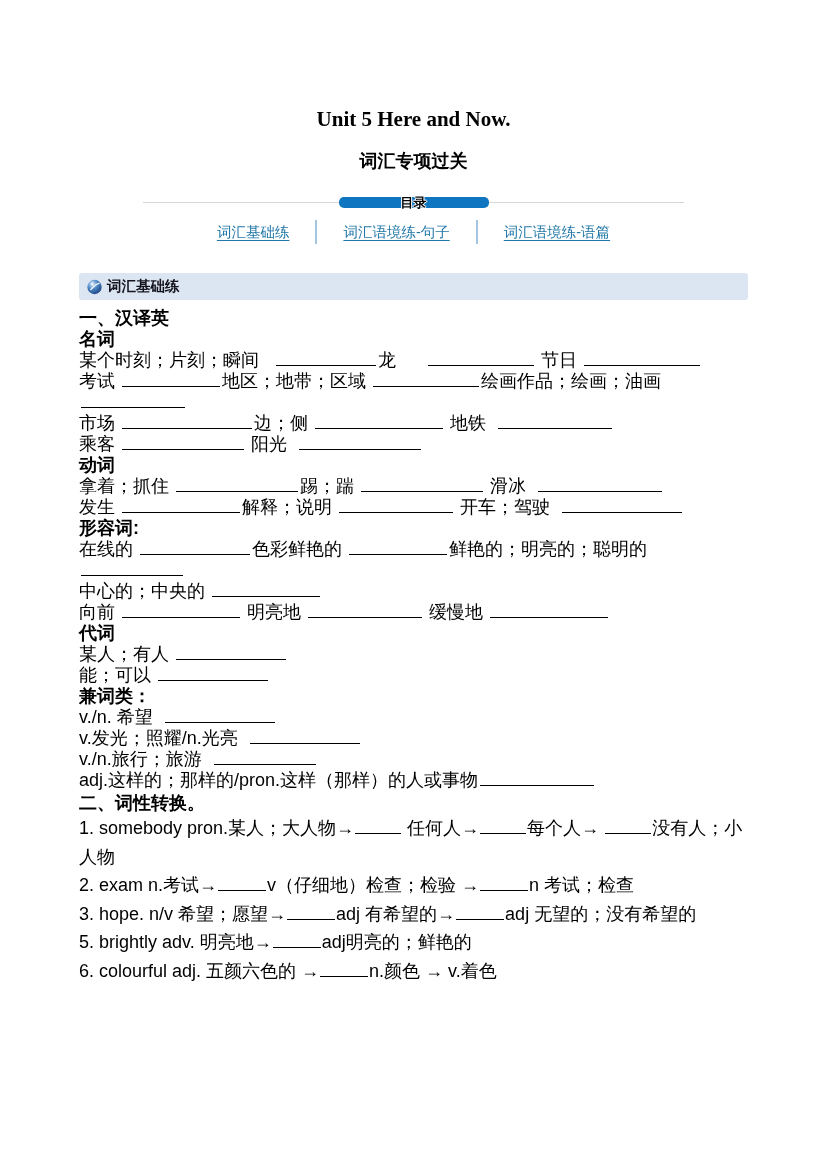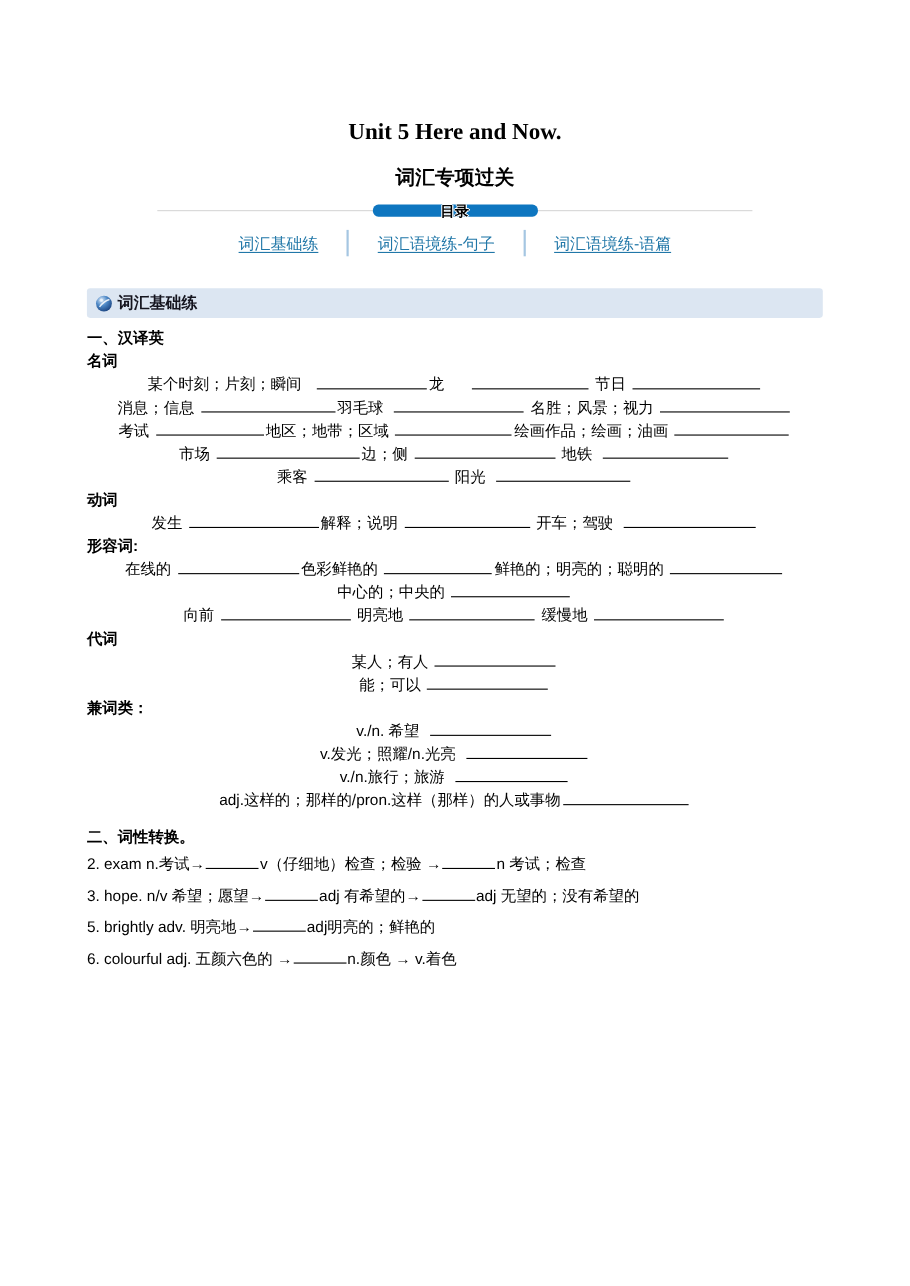--- a/index.html
+++ b/index.html
@@ -15,21 +15,21 @@
     padding-top:106px;margin:0;text-align:center;
     font-family:"Liberation Serif","DejaVu Serif",serif;
     font-size:21px;font-weight:bold;line-height:26px;color:#000;
   }
   .doc-subtitle{
     margin:18px 0 0 0;text-align:center;
     font-size:18px;font-weight:bold;line-height:22px;color:#000;
   }
 
   
-  .toc-wrap{position:relative;margin-top:12px;height:16px;}
+  .toc-wrap{position:relative;margin-top:23px;height:16px;}
   .toc-line{position:absolute;top:7px;left:64px;right:64px;height:1px;background:#d6d6d6;}
   .toc-bar{
     position:absolute;top:2px;left:50%;transform:translateX(-50%);
     width:150px;height:11px;border-radius:5px;background:#0e76c0;
   }
   .toc-label{
     position:absolute;top:0;left:50%;transform:translateX(-50%);
     font-size:13px;font-weight:bold;color:#000;line-height:16px;
     text-shadow:-1px 0 0 #fff,1px 0 0 #fff,0 -1px 0 #fff,0 1px 0 #fff;
     white-space:nowrap;
@@ -45,31 +45,31 @@
 
   
   .section-bar{
     margin-top:29px;height:27px;background:#dce6f2;border-radius:3px;
     display:flex;align-items:center;padding-left:7px;
   }
   .section-bar .icon{display:inline-flex;margin-right:4px;}
   .section-bar .label{font-size:14.5px;font-weight:bold;color:#14141e;}
 
   
-  .content{margin-top:8px;font-size:14px;}
+  .content{margin-top:8px;font-size:18px;}
   .h-bold{font-weight:bold;line-height:21px;white-space:pre-wrap;}
-  .vrow{line-height:21px;white-space:nowrap;text-align:center;}
+  .vrow{line-height:21px;white-space:nowrap;}
   .seg{white-space:pre-wrap;}
   .blank{
     display:inline-block;border-bottom:1px solid #000;height:12px;
     margin:0 2px;vertical-align:baseline;
   }
   .conv-row{line-height:28.5px;white-space:nowrap;}
   .conv-row .blank{margin:0 1px;}
-  .part2-title{margin-top:12px;}
+  .part2-title{margin-top:2px;}
 </style>
 </head>
 <body>
 
 <div class="page">
 
   <h1 class="doc-title">Unit 5 Here and Now.</h1>
   <h2 class="doc-subtitle">词汇专项过关</h2>
 
   <div class="toc-wrap">
@@ -102,41 +102,42 @@
       </svg>
     </span>
     <span class="label">词汇基础练</span>
   </div>
 
   <div class="content">
     <div class="h-bold">一、汉译英</div>
     <div>
         <div class="h-bold">名词</div>
         <div class="vrow"><span class="seg">某个时刻；片刻；瞬间   </span><span class="blank" style="width: 100px;"></span><span class="seg">龙      </span><span class="blank" style="width: 106px;"></span><span class="seg"> 节日 </span><span class="blank" style="width: 116px;"></span></div>
-        <div class="vrow"><span class="seg">消息；信息 </span><span class="blank" style="width: 122px;"></span><span class="seg">羽毛球  </span><span class="blank" style="width: 118px;"></span><span class="seg"> 名胜；风景；视力 </span><span class="blank" style="width: 118px;"></span></div>
         <div class="vrow"><span class="seg">考试 </span><span class="blank" style="width: 98px;"></span><span class="seg">地区；地带；区域 </span><span class="blank" style="width: 106px;"></span><span class="seg">绘画作品；绘画；油画 </span><span class="blank" style="width: 104px;"></span></div>
         <div class="vrow"><span class="seg">市场 </span><span class="blank" style="width: 130px;"></span><span class="seg">边；侧 </span><span class="blank" style="width: 128px;"></span><span class="seg"> 地铁  </span><span class="blank" style="width: 114px;"></span></div>
         <div class="vrow"><span class="seg">乘客 </span><span class="blank" style="width: 122px;"></span><span class="seg"> 阳光  </span><span class="blank" style="width: 122px;"></span></div>
         <div class="h-bold">动词</div>
+        <div class="vrow"><span class="seg">拿着；抓住 </span><span class="blank" style="width: 122px;"></span><span class="seg">踢；踹 </span><span class="blank" style="width: 122px;"></span><span class="seg"> 滑冰  </span><span class="blank" style="width: 124px;"></span></div>
         <div class="vrow"><span class="seg">发生 </span><span class="blank" style="width: 118px;"></span><span class="seg">解释；说明 </span><span class="blank" style="width: 114px;"></span><span class="seg"> 开车；驾驶  </span><span class="blank" style="width: 120px;"></span></div>
         <div class="h-bold">形容词:</div>
         <div class="vrow"><span class="seg">在线的 </span><span class="blank" style="width: 110px;"></span><span class="seg">色彩鲜艳的 </span><span class="blank" style="width: 98px;"></span><span class="seg">鲜艳的；明亮的；聪明的 </span><span class="blank" style="width: 102px;"></span></div>
         <div class="vrow"><span class="seg">中心的；中央的 </span><span class="blank" style="width: 108px;"></span></div>
         <div class="vrow"><span class="seg">向前 </span><span class="blank" style="width: 118px;"></span><span class="seg"> 明亮地 </span><span class="blank" style="width: 114px;"></span><span class="seg"> 缓慢地 </span><span class="blank" style="width: 118px;"></span></div>
         <div class="h-bold">代词</div>
         <div class="vrow"><span class="seg">某人；有人 </span><span class="blank" style="width: 110px;"></span></div>
         <div class="vrow"><span class="seg">能；可以 </span><span class="blank" style="width: 110px;"></span></div>
         <div class="h-bold">兼词类：</div>
         <div class="vrow"><span class="seg">v./n. 希望  </span><span class="blank" style="width: 110px;"></span></div>
         <div class="vrow"><span class="seg">v.发光；照耀/n.光亮  </span><span class="blank" style="width: 110px;"></span></div>
         <div class="vrow"><span class="seg">v./n.旅行；旅游  </span><span class="blank" style="width: 102px;"></span></div>
         <div class="vrow"><span class="seg">adj.这样的；那样的/pron.这样（那样）的人或事物</span><span class="blank" style="width: 114px;"></span></div>
       </div>
     <div class="h-bold part2-title">二、词性转换。</div>
     <div>
+        <div class="conv-row"><span class="seg">1. somebody pron.某人；大人物→</span><span class="blank" style="width: 46px;"></span><span class="seg"> 任何人→</span><span class="blank" style="width: 46px;"></span><span class="seg">每个人→ </span><span class="blank" style="width: 46px;"></span><span class="seg">没有人；小人物</span></div>
         <div class="conv-row"><span class="seg">2. exam n.考试→</span><span class="blank" style="width: 48px;"></span><span class="seg">v（仔细地）检查；检验 →</span><span class="blank" style="width: 48px;"></span><span class="seg">n 考试；检查</span></div>
         <div class="conv-row"><span class="seg">3. hope. n/v 希望；愿望→</span><span class="blank" style="width: 48px;"></span><span class="seg">adj 有希望的→</span><span class="blank" style="width: 48px;"></span><span class="seg">adj 无望的；没有希望的</span></div>
         <div class="conv-row"><span class="seg">5. brightly adv. 明亮地→</span><span class="blank" style="width: 48px;"></span><span class="seg">adj明亮的；鲜艳的</span></div>
         <div class="conv-row"><span class="seg">6. colourful adj. 五颜六色的 →</span><span class="blank" style="width: 48px;"></span><span class="seg">n.颜色 → v.着色</span></div>
       </div>
   </div>
 
 </div>
 
 </body></html>

